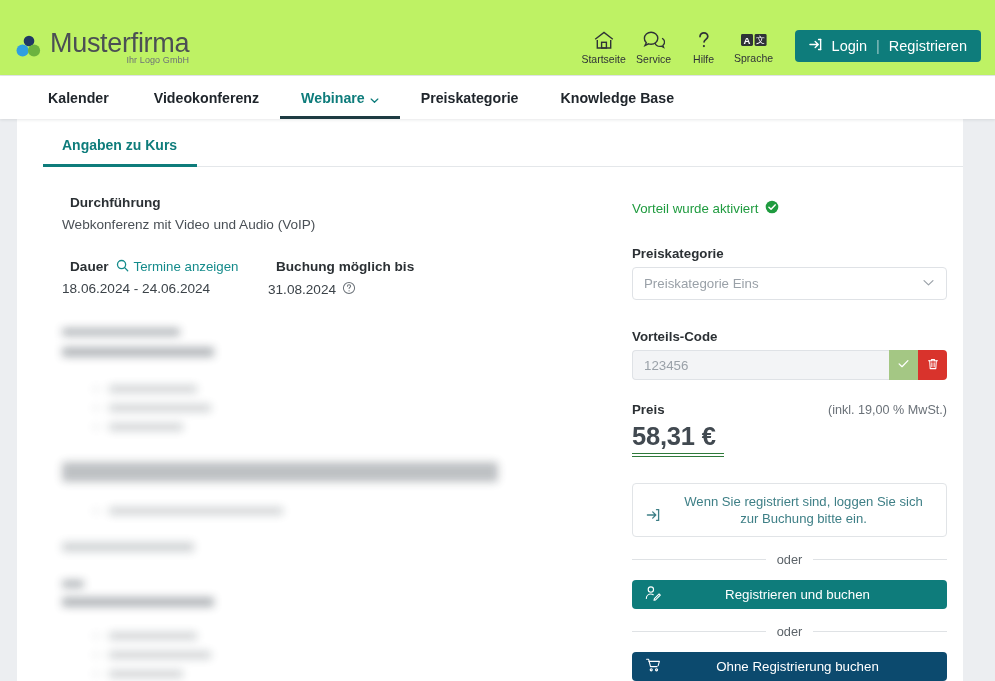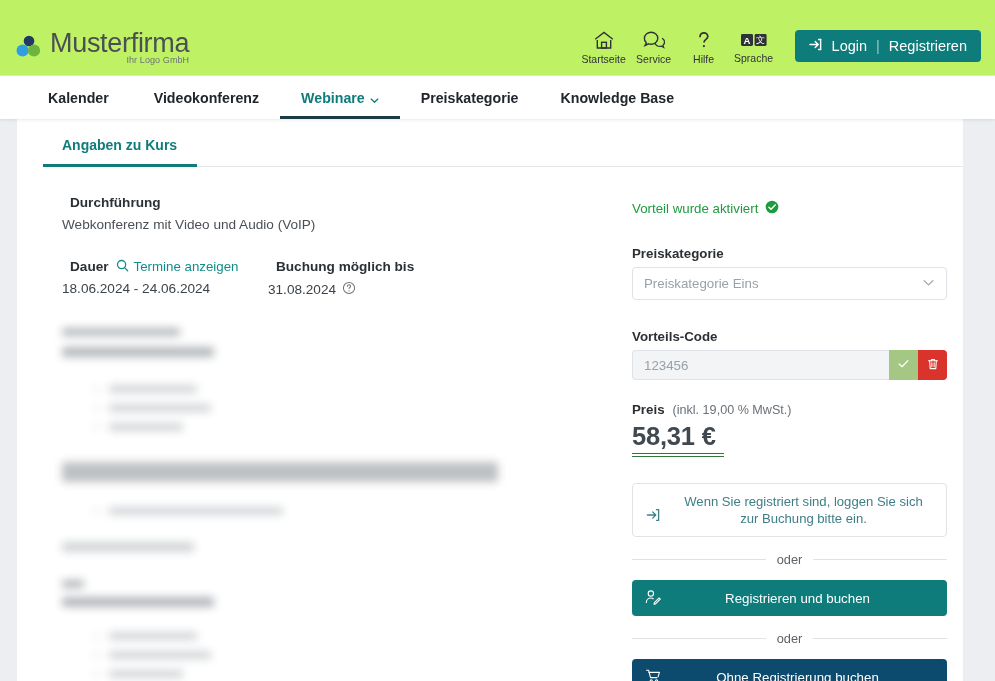--- a/index.html
+++ b/index.html
@@ -267,20 +267,21 @@
     border-radius: 0 4px 4px 0;
     display: flex; align-items: center; justify-content: center;
     cursor: pointer;
   }
 
   .price-label {
     margin-top: 22px;
     display: flex;
     align-items: baseline;
     gap: 8px;
+    justify-content: space-between;
   }
   .price-label .k { font-size: 13.3px; font-weight: bold; color: #2b3034; }
   .price-label .v { font-size: 12.6px; color: #6a7178; }
   .price-amount {
     margin-top: 5px;
     font-size: 25.5px;
     font-weight: bold;
     color: #414950;
     letter-spacing: -0.2px;
     display: inline-block;
@@ -328,21 +329,21 @@
   }
   .or-sep::before, .or-sep::after {
     content: "";
     flex: 1;
     height: 1px;
     background: #dfe2e5;
   }
 
   .big-btn {
     width: 100%;
-    height: 36px;
+    height: 29px;
     border: none;
     border-radius: 4px;
     display: flex;
     align-items: center;
     padding: 0 13px;
     color: #fff;
     font-size: 13.3px;
     font-family: inherit;
     cursor: pointer;
     position: relative;

